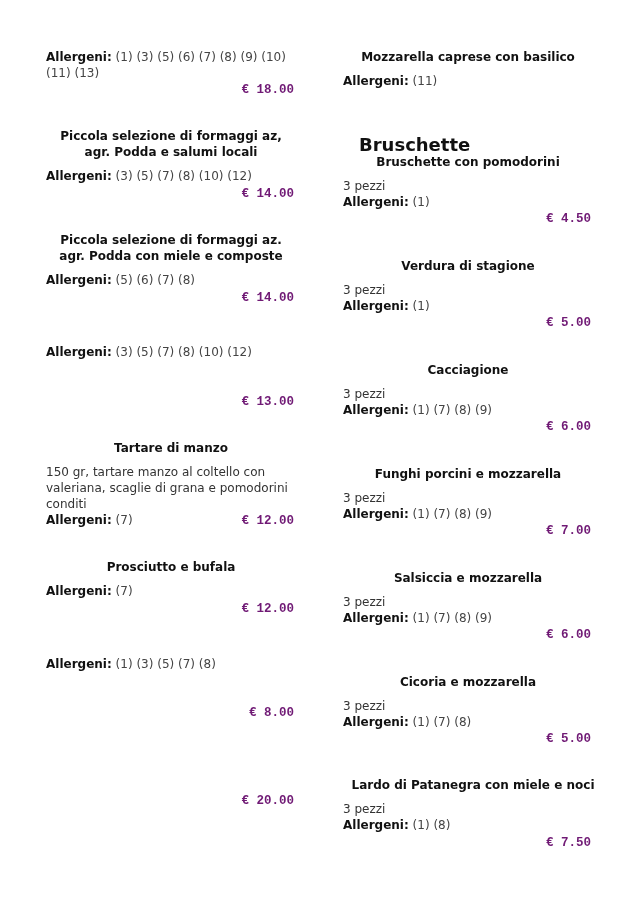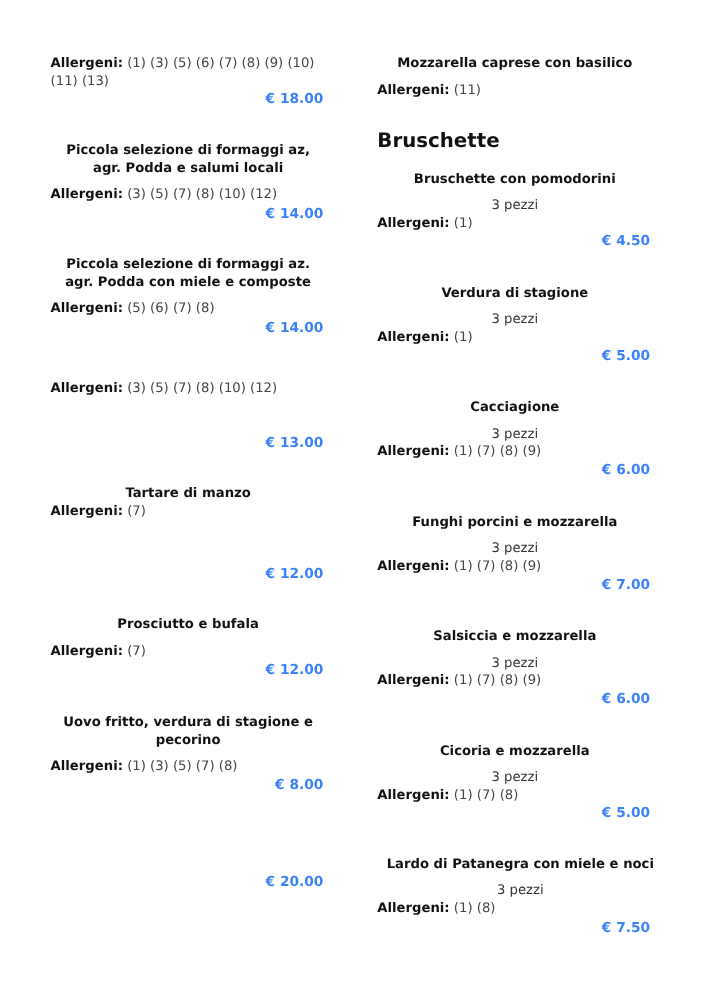--- a/index.html
+++ b/index.html
@@ -2,27 +2,27 @@
 <html><head>
 <meta charset="utf-8">
 <style>
   html, body { margin:0; padding:0; background:#ffffff; }
   body { width:640px; height:905px; position:relative; overflow:hidden;
          font-family:"DejaVu Sans", sans-serif; color:#111; }
   .item { position:absolute; width:250px; }
   .left .item { left:46px; }
   .right .item { left:343px; }
   .name { font-weight:bold; font-size:12px; line-height:16px; color:#111; margin:0;text-align:center; }
-  .desc { font-size:12px; line-height:16px; color:#333;text-align:center; }
+  .desc { font-size:12px; line-height:16px; color:#333; }
   .allerg { font-size:12px; line-height:16px; color:#444; }
   .allerg b { color:#111; font-weight:bold;text-align:center; }
-  .price { position:absolute; font-weight:bold; font-size:12.5px; line-height:16px; color:#3b82f6; text-align:right; }
+  .price { position:absolute; font-weight:bold; font-size:12.5px; line-height:16px; color:#701a75; text-align:right;font-family:Liberation Mono, monospace; }
   .left .price { right:346px; }
   .right .price { right:49px; }
-  .section-title { position:absolute; left:343px; top:118px; font-size:18px; font-weight:bold; color:#111; margin:0; }
+  .section-title { position:absolute; left:343px; top:118px; font-size:18px; font-weight:bold; color:#111; margin:16px; }
 </style>
 </head>
 <body>
 
 <div class="left">
 
   <div class="item" style="top:49px">
     <div class="allerg"><b>Allergeni:</b> <span>(1) (3) (5) (6) (7) (8) (9) (10) (11) (13)</span></div>
   </div>
   <div class="price" style="top:82px">€ 18.00</div>
@@ -39,32 +39,32 @@
   </div>
   <div class="price" style="top:290px">€ 14.00</div>
 
   <div class="item" style="top:336px">
     <div class="allerg" style="margin-top:8px"><b>Allergeni:</b> <span>(3) (5) (7) (8) (10) (12)</span></div>
   </div>
   <div class="price" style="top:394px">€ 13.00</div>
 
   <div class="item" style="top:440px">
     <div class="name">Tartare di manzo</div>
+    <div class="desc" style="margin-top:8px">150 gr, tartare manzo al coltello con valeriana, scaglie di grana e pomodorini conditi</div>
     <div class="allerg"><b>Allergeni:</b> <span>(7)</span></div>
   </div>
   <div class="price" style="top:513px">€ 12.00</div>
 
   <div class="item" style="top:559px">
     <div class="name">Prosciutto e bufala</div>
     <div class="allerg" style="margin-top:8px"><b>Allergeni:</b> <span>(7)</span></div>
   </div>
   <div class="price" style="top:601px">€ 12.00</div>
 
   <div class="item" style="top:648px">
-    <div class="name">Uovo fritto, verdura di stagione e pecorino</div>
     <div class="allerg" style="margin-top:8px"><b>Allergeni:</b> <span>(1) (3) (5) (7) (8)</span></div>
   </div>
   <div class="price" style="top:705px">€ 8.00</div>
 
   <div class="item" style="top:752px">
   </div>
   <div class="price" style="top:793px">€ 20.00</div>
 </div>
 
 <div class="right">

